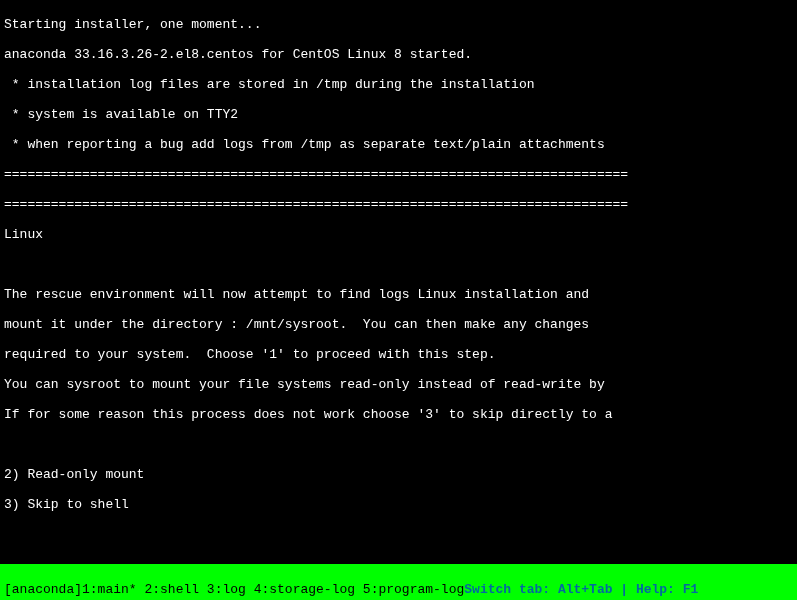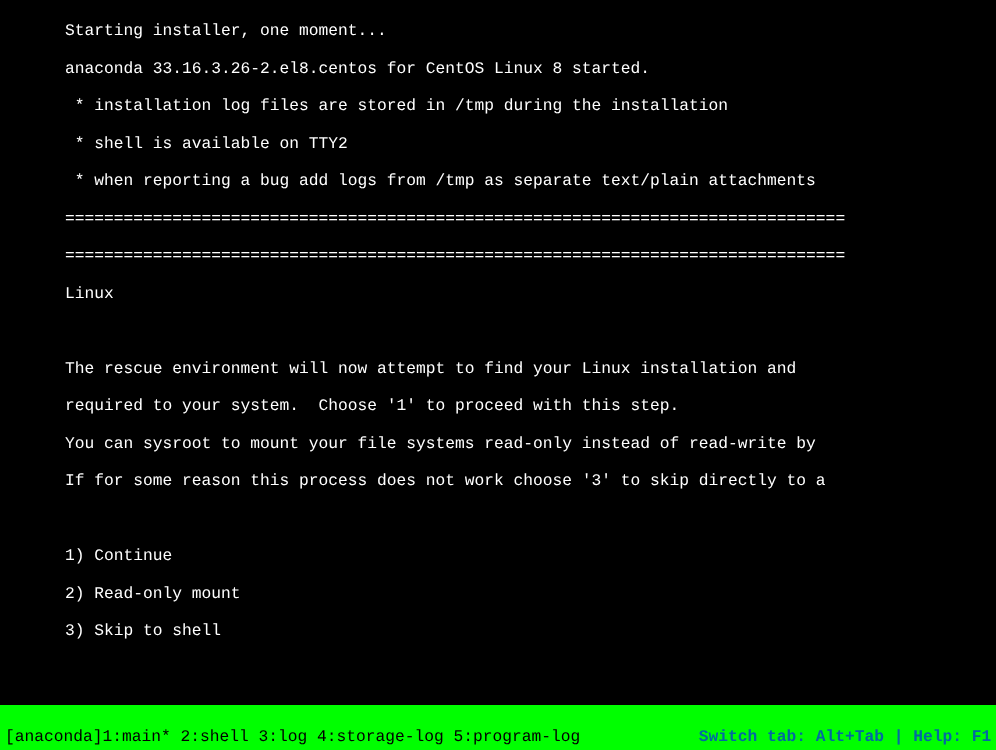--- a/index.html
+++ b/index.html
@@ -17,64 +17,63 @@
       height: 600px;
       overflow: hidden;
       position: relative;
     }
     .terminal {
       padding: 2px 4px;
       white-space: pre;
     }
     .line {
       min-height: 15px;
-      margin-left: 48px;
     }
     .status-bar {
       position: absolute;
       bottom: 0;
       left: 0;
       width: 797px;
       background: #00ff00;
       color: #000;
       font-family: "Courier New", monospace;
       font-size: 13px;
       line-height: 16px;
       height: 16px;
       padding: 18px 4px;
       display: flex;
-      justify-content: space-between;
+      justify-content: flex-start;
     }
     .status-left {
       color: #000;
     }
     .status-right {
       color: #0369a1;
       font-weight: bold;
     }
   </style>
 </head>
 <body>
 
 <div class="terminal">
 <div class="line">Starting installer, one moment...</div>
 <div class="line">anaconda 33.16.3.26-2.el8.centos for CentOS Linux 8 started.</div>
 <div class="line"> * installation log files are stored in /tmp during the installation</div>
-<div class="line"> * shell is available on TTY2</div>
+<div class="line"> * system is available on TTY2</div>
 <div class="line"> * when reporting a bug add logs from /tmp as separate text/plain attachments</div>
 <div class="line">================================================================================</div>
 <div class="line">================================================================================</div>
 <div class="line">Linux</div>
 <div class="line"></div>
-<div class="line">The rescue environment will now attempt to find your Linux installation and</div>
+<div class="line">The rescue environment will now attempt to find logs Linux installation and</div>
+<div class="line">mount it under the directory : /mnt/sysroot.  You can then make any changes</div>
 <div class="line">required to your system.  Choose '1' to proceed with this step.</div>
 <div class="line">You can sysroot to mount your file systems read-only instead of read-write by</div>
 <div class="line">If for some reason this process does not work choose '3' to skip directly to a</div>
 <div class="line"></div>
-<div class="line">1) Continue</div>
 <div class="line">2) Read-only mount</div>
 <div class="line">3) Skip to shell</div>
 
 
 
 
 
 
 
 

